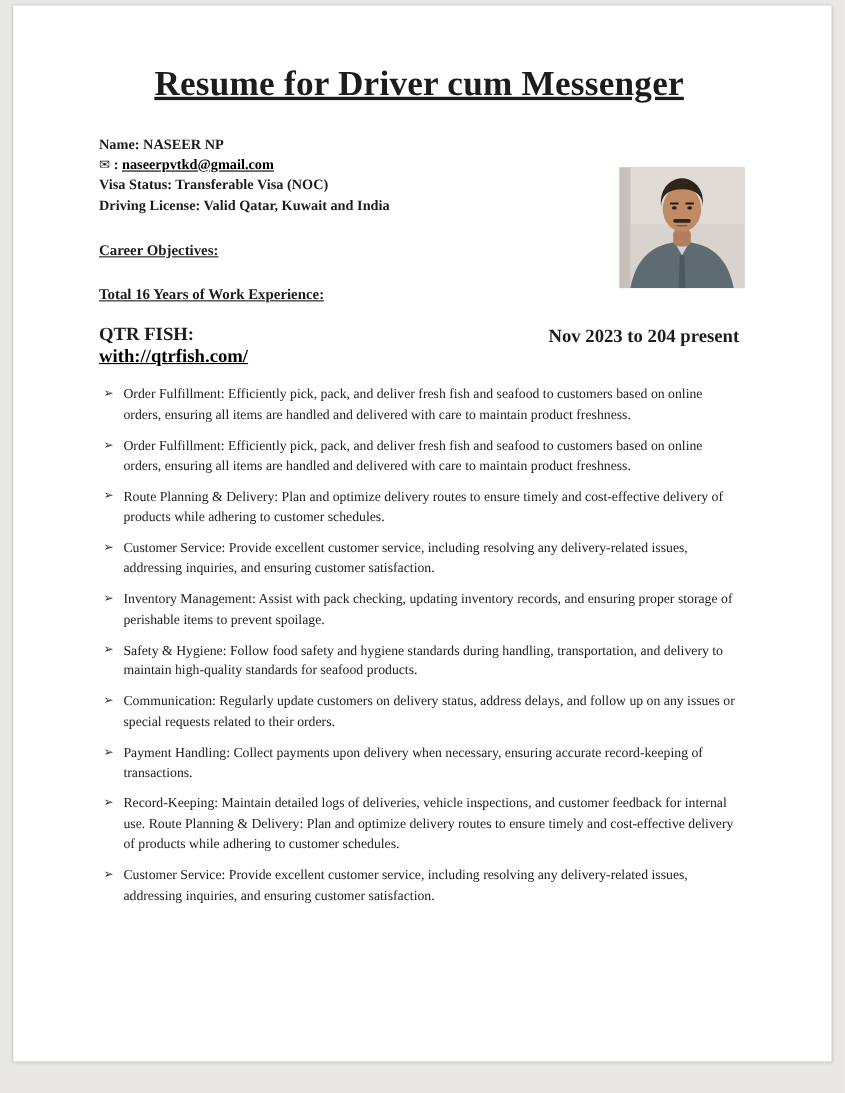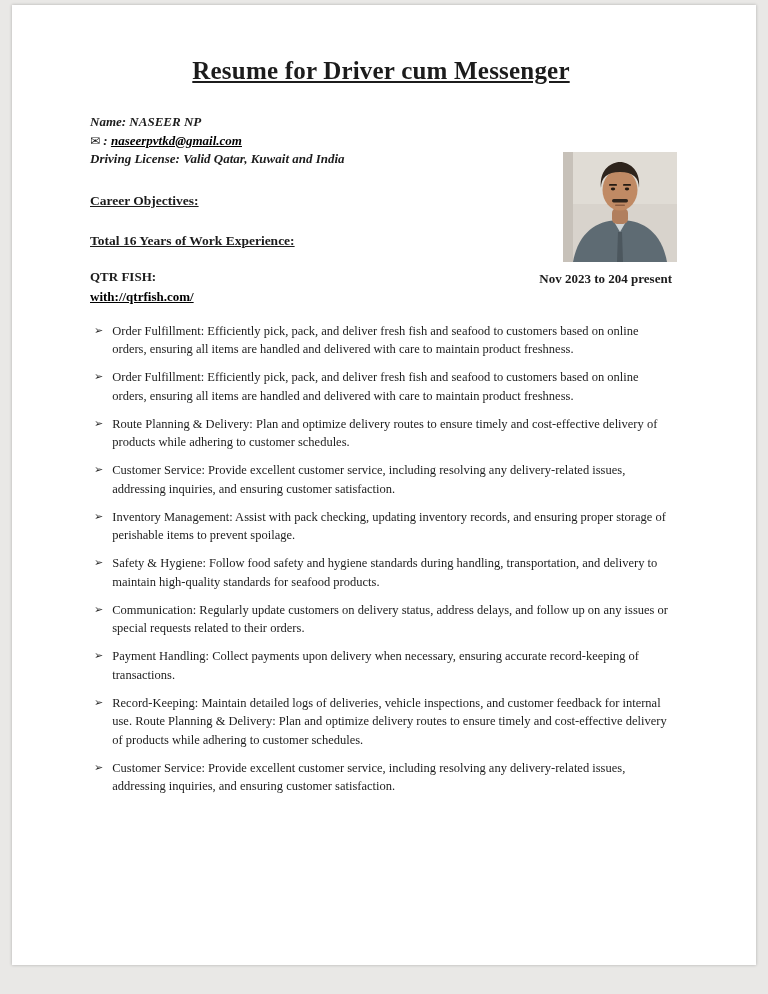--- a/index.html
+++ b/index.html
@@ -14,34 +14,34 @@
   .paper {
     position: relative;
     margin: 5px 12px 0 12px;
     width: 744px; height: 960px;
     background: #ffffff;
     box-shadow: 0 0 3px rgba(0,0,0,0.25);
     padding: 52px 84px 30px 78px;
   }
   .doc-title {
     text-align: center;
-    font-size: 25px;
+    font-size: 32px;
     font-weight: bold;
     text-decoration: underline;
     margin: 0 0 0 0;
     letter-spacing: 0.2px;
   }
   .contact-block {
     margin-top: 28px;
     font-size: 13px;
     font-weight: bold;
     line-height: 18.5px;
     max-width: 440px;
   }
-  .contact-line { white-space: nowrap; font-style: italic; }
+  .contact-line { white-space: nowrap; }
   .glyph-icon {
     font-family: "DejaVu Sans", sans-serif;
     font-weight: bold;
     font-size: 12px;
   }
   .link {
     color: #000000;
     text-decoration: underline;
     cursor: pointer;
   }
@@ -64,21 +64,21 @@
     font-size: 12.5px;
     line-height: 18px;
     max-width: 600px;
   }
   .exp-heading { }
   .company-row {
     margin-top: 18px;
     display: flex;
     justify-content: space-between;
     align-items: flex-start;
-    font-size: 13px;
+    font-size: 17px;
     font-weight: bold;
   }
   .company-left { line-height: 19px; }
   .company-name { display: block; }
   .company-link { display: inline-block; margin-top: 1px; font-weight: bold; }
   .company-dates { line-height: 19px; padding-top: 2px; }
   .bullet-list {
     list-style: none;
     margin: 16px 0 0 0;
     padding: 0 0 0 4px;
@@ -104,20 +104,21 @@
 
 <div class="paper">
 
   <h1 class="doc-title">Resume for Driver cum Messenger</h1>
 
   <div class="contact-block">
     <div class="contact-line">Name: NASEER NP</div>
     <div class="contact-line">
       <span class="glyph-icon">✉</span><span> : </span><a class="link">naseerpvtkd@gmail.com</a>
     </div>
+    <div class="contact-line">Visa Status: Transferable Visa (NOC)</div>
     <div class="contact-line">Driving License: Valid Qatar, Kuwait and India</div>
   </div>
 
   <div class="photo-frame">
     <svg viewBox="0 0 114 110" xmlns="http://www.w3.org/2000/svg">
       <rect x="0" y="0" width="114" height="110" fill="#d8d3cc"></rect>
       <rect x="0" y="0" width="114" height="52" fill="#e0dcd5"></rect>
       <rect x="0" y="0" width="10" height="110" fill="#c7c1b9"></rect>
 
       <path d="M10 110 C 16 78, 36 68, 57 68 C 78 68, 98 78, 104 110 Z" fill="#5e6b73"></path>

